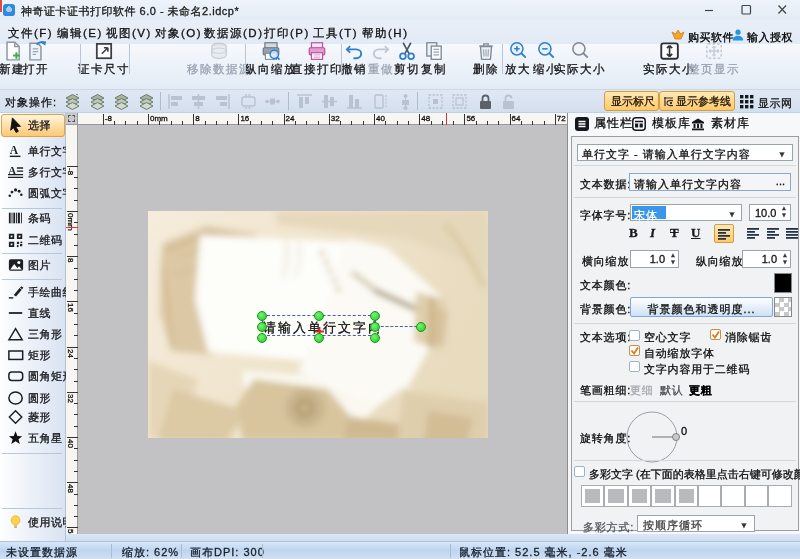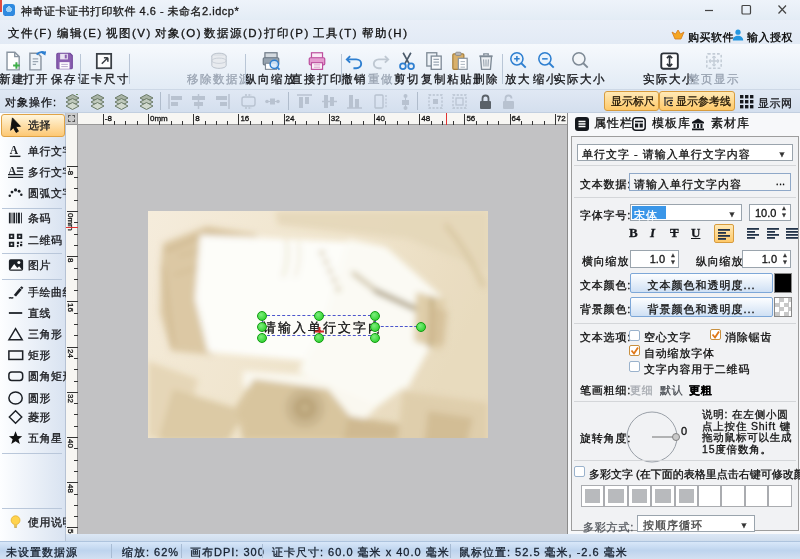--- a/index.html
+++ b/index.html
@@ -57,21 +57,21 @@
 .ssep{position:absolute;top:2px;width:1px;height:14px;background:#a8bcd4;}
 .stx{position:absolute;top:3px;letter-spacing:1px;white-space:nowrap;}
 #botgap{left:66px;top:534px;width:734px;height:7px;background:linear-gradient(#dce7f5,#cfdded);}
 </style></head>
 <body>
 <div id="win">
 
 <div class="abs" id="title"></div>
 <div class="abs" id="redstrip"></div>
 <div class="abs" id="appicon"></div>
-<div class="abs" id="ttext">神奇证卡证书打印软件 4.6 - 未命名2.idcp*</div>
+<div class="abs" id="ttext">神奇证卡证书打印软件 6.0 - 未命名2.idcp*</div>
 <svg class="abs wbtn" style="left:702px" viewBox="0 0 14 14">
       <path d="M3 7.5h8" stroke="#444" stroke-width="1.2" fill="none"></path>
     </svg>
 <svg class="abs wbtn" style="left:739px" viewBox="0 0 14 14">
       <rect x="3" y="2.5" width="8.5" height="8.5" stroke="#444" stroke-width="1.2" fill="none" rx="1"></rect>
     </svg>
 <svg class="abs wbtn" style="left:775px" viewBox="0 0 14 14">
       <path d="M3.5 2.5l7.5 8M11 2.5l-7.5 8" stroke="#444" stroke-width="1.2" fill="none"></path>
     </svg>
 
@@ -88,47 +88,37 @@
       <path d="M1 4l3 7h6l3-7-3.5 2L7 2 4.5 6z" fill="#f5a623" stroke="#d4781a" stroke-width="0.8"></path>
     </svg>
 <div class="abs" style="left:688px;top:30px;font-size:11px;letter-spacing:0.5px">购买软件</div>
 <svg class="abs" style="left:731px;top:28px" width="14" height="14" viewBox="0 0 14 14">
       <circle cx="7" cy="4.2" r="2.6" fill="#2396e0"></circle>
       <path d="M1.8 12.6c0-3 2.3-4.8 5.2-4.8s5.2 1.8 5.2 4.8z" fill="#2396e0"></path>
     </svg>
 <div class="abs" style="left:747px;top:30px;font-size:11px;letter-spacing:0.5px">输入授权码</div>
 
 <div class="abs" id="tb1"></div>
-<div id="tb1items" style="position:absolute;left:0;top:46px;width:636px;height:44px">
+<div id="tb1items" style="position:absolute;left:0;top:36px;width:636px;height:44px">
       <div class="t1" style="left:-20px;width:64px">
         <svg width="22" height="21" viewBox="0 0 19 19">
           <path d="M5 2h7l4 4v12H5z" fill="#fff" stroke="#8a95a1" stroke-width="1.3"></path>
           <path d="M12 2v4h4" fill="none" stroke="#8a95a1" stroke-width="1.3"></path>
           <path d="M13.5 11v6M10.5 14h6" stroke="#3fae49" stroke-width="1.8"></path>
         </svg>
         <div class="lb">新建</div>
       </div>
 <div class="t1" style="left:4px;width:64px">
         <svg width="22" height="21" viewBox="0 0 19 19">
           <path d="M4 3h7l3 3v12H4z" fill="#eef3f8" stroke="#8a95a1" stroke-width="1.3"></path>
           <path d="M6.5 8h5M6.5 10.5h5M6.5 13h3" stroke="#9aa6b2" stroke-width="1"></path>
           <path d="M10 4c3-2.5 6-2.5 8-1" fill="none" stroke="#2e7fd0" stroke-width="1.8"></path>
           <path d="M18.5 1l-0.5 4-3.5-2z" fill="#2e7fd0"></path>
         </svg>
         <div class="lb">打开</div>
-      </div>
-<div class="t1" style="left:32px;width:64px">
-        <svg width="22" height="21" viewBox="0 0 19 19">
-          <path d="M3 4a1 1 0 011-1h11l2 2v11a1 1 0 01-1 1H4a1 1 0 01-1-1z" fill="#8a5fb0" stroke="#70479a" stroke-width="1"></path>
-          <rect x="6" y="3.5" width="7" height="5" fill="#e9e4f2"></rect>
-          <rect x="10.2" y="4.2" width="1.8" height="3.4" fill="#8a5fb0"></rect>
-          <rect x="5.5" y="11" width="9" height="6" fill="#fdfdfe"></rect>
-          <path d="M7 13h6M7 15h6" stroke="#b9a9cf" stroke-width="0.9"></path>
-        </svg>
-        <div class="lb">保存</div>
       </div>
 <div class="t1" style="left:72px;width:64px">
         <svg width="22" height="21" viewBox="0 0 19 19">
           <rect x="3" y="3.5" width="13" height="13" fill="#fdfdfd" stroke="#3a3f45" stroke-width="1.6"></rect>
           <path d="M7.5 12.5L13 7M13 7h-3.6M13 7v3.6" fill="none" stroke="#3a3f45" stroke-width="1.4"></path>
         </svg>
         <div class="lb">证卡尺寸</div>
       </div>
 <div class="t1" style="left:187px;width:64px">
         <svg width="22" height="21" viewBox="0 0 19 19">
@@ -179,29 +169,20 @@
         </svg>
         <div class="lb gray">重做</div>
       </div>
 <div class="t1" style="left:402px;width:64px">
         <svg width="22" height="21" viewBox="0 0 19 19">
           <rect x="3" y="2.5" width="9" height="12" fill="#eef3f8" stroke="#7e8a96" stroke-width="1.2"></rect>
           <rect x="7" y="5.5" width="9" height="12" fill="#f8fafc" stroke="#7e8a96" stroke-width="1.2"></rect>
           <path d="M9 8.5h5M9 11h5M9 13.5h5" stroke="#9aa6b2" stroke-width="1"></path>
         </svg>
         <div class="lb">复制</div>
-      </div>
-<div class="t1" style="left:428px;width:64px">
-        <svg width="22" height="21" viewBox="0 0 19 19">
-          <rect x="3" y="3.5" width="10" height="14" rx="1" fill="#d9b06a" stroke="#a8803c" stroke-width="1.1"></rect>
-          <rect x="5.5" y="2" width="5" height="3" rx="1" fill="#b8b8b8" stroke="#8a8a8a" stroke-width="0.8"></rect>
-          <rect x="8" y="7.5" width="8" height="10" fill="#fff" stroke="#8a95a1" stroke-width="1.1"></rect>
-          <path d="M10 10.5h4M10 13h4M10 15.5h4" stroke="#aab4be" stroke-width="0.9"></path>
-        </svg>
-        <div class="lb">粘贴</div>
       </div>
 <div class="t1" style="left:454px;width:64px">
         <svg width="22" height="21" viewBox="0 0 19 19">
           <path d="M4.5 6h10l-1 11.5h-8z" fill="#eef1f4" stroke="#7e8a96" stroke-width="1.2"></path>
           <path d="M3.5 5.5h12" stroke="#7e8a96" stroke-width="1.4"></path>
           <path d="M7.5 5V3.5h4V5" fill="none" stroke="#7e8a96" stroke-width="1.2"></path>
           <path d="M7.3 8.5l.4 6.5M9.5 8.5v6.5M11.7 8.5l-.4 6.5" stroke="#98a3ae" stroke-width="1"></path>
         </svg>
         <div class="lb">删除</div>
       </div>
@@ -741,21 +722,20 @@
         <div class="pfield" style="left:58px;top:113px;width:49px;height:18px">
           <span style="position:absolute;right:13px;top:2px">1.0</span>
           <span style="position:absolute;right:2px;top:1px;font-size:6px;color:#333;line-height:7px">▲<br>▼</span>
         </div>
         <div class="plabel" style="left:124px;top:117px">纵向缩放:</div>
         <div class="pfield" style="left:170px;top:113px;width:49px;height:18px">
           <span style="position:absolute;right:13px;top:2px">1.0</span>
           <span style="position:absolute;right:2px;top:1px;font-size:6px;color:#333;line-height:7px">▲<br>▼</span>
         </div>
         <div class="plabel" style="left:8px;top:141px">文本颜色:</div>
-        <div style="position:absolute;left:58px;top:136px;width:143px;height:20px;border:1px solid #7da7d8;border-radius:2px;background:linear-gradient(#fdfeff,#cfe0f4);font-size:11px;color:#111;text-align:center;padding-top:4px;letter-spacing:1px">文本颜色和透明度...</div>
         <div style="position:absolute;left:202px;top:136px;width:18px;height:20px;border:1px solid #888;background:#000"></div>
         <div class="plabel" style="left:8px;top:165px">背景颜色:</div>
         <div style="position:absolute;left:58px;top:160px;width:143px;height:20px;border:1px solid #7da7d8;border-radius:2px;background:linear-gradient(#fdfeff,#cfe0f4);font-size:11px;color:#111;text-align:center;padding-top:4px;letter-spacing:1px">背景颜色和透明度...</div>
         <div style="position:absolute;left:202px;top:160px;width:18px;height:20px;border:1px solid #888;background:repeating-conic-gradient(#c8c8c8 0 25%,#fff 0 50%);background-size:9px 9px"></div>
         <div class="pdiv" style="top:186px"></div>
         <div class="plabel" style="left:8px;top:193px">文本选项:</div>
         <div style="position:absolute;left:57px;top:193px;width:11px;height:11px;border:1px solid #9ab2cc;border-radius:2px;background:#fff"></div>
         <div class="plabel" style="left:72px;top:193px">空心文字</div>
         <div style="position:absolute;left:138px;top:192px;width:11px;height:11px;border:1px solid #c89040;border-radius:2px;background:#fff">
           <svg width="9" height="9" style="position:absolute;left:0px;top:0px">
@@ -776,21 +756,20 @@
         <div class="plabel" style="left:88px;top:246px;color:#4a4e54">默认</div>
         <div class="plabel" style="left:117px;top:246px;color:#000;font-weight:bold">更粗</div>
         <div class="pdiv" style="top:264px"></div>
         <div class="plabel" style="left:8px;top:294px">旋转角度:</div>
         <svg style="position:absolute;left:54px;top:273px" width="62" height="54">
           <circle cx="26" cy="27" r="25" fill="none" stroke="#9aa0a8" stroke-width="1"></circle>
           <line x1="26" y1="27" x2="48" y2="27" stroke="#888" stroke-width="1.2"></line>
           <circle cx="50" cy="27" r="3.5" fill="#c9c9c9" stroke="#808080"></circle>
         </svg>
         <div class="plabel" style="left:109px;top:288px">0</div>
-        <div style="position:absolute;left:130px;top:272px;width:93px;font-size:10.5px;line-height:11.6px;color:#111;letter-spacing:0.8px">说明: 在左侧小圆点上按住 Shift 键拖动鼠标可以生成15度倍数角。</div>
         <div class="pdiv" style="top:323px"></div>
         <div style="position:absolute;left:2px;top:329px;width:11px;height:11px;border:1px solid #9ab2cc;border-radius:2px;background:#fff"></div>
         <div class="plabel" style="left:17px;top:330px;letter-spacing:0">多彩文字 (在下面的表格里点击右键可修改颜色)</div>
         <div style="position:absolute;left:9px;top:348px;width:212px;height:23px">
           <div style="position:absolute;left:0.0px;top:0;width:23.4px;height:22px;border:1px solid #aaacb0;background:#fff">
             <div style="position:absolute;left:3px;top:3px;right:3px;bottom:3px;background:#b8babd"></div>
           </div>
           <div style="position:absolute;left:23.4px;top:0;width:23.4px;height:22px;border:1px solid #aaacb0;background:#fff">
             <div style="position:absolute;left:3px;top:3px;right:3px;bottom:3px;background:#b8babd"></div>
           </div>
@@ -814,16 +793,15 @@
     </div>
 
 <div class="abs" id="botgap"></div>
 <div class="abs" id="status">
  <div class="stx" style="left:6px">未设置数据源</div>
  <div class="ssep" style="left:111px"></div>
  <div class="stx" style="left:122px">缩放: 62%</div>
  <div class="ssep" style="left:181px"></div>
  <div class="stx" style="left:190px">画布DPI: 300</div>
  <div class="ssep" style="left:262px"></div>
- <div class="stx" style="left:272px">证卡尺寸: 60.0 毫米 x 40.0 毫米</div>
  <div class="ssep" style="left:450px"></div>
  <div class="stx" style="left:459px">鼠标位置: 52.5 毫米, -2.6 毫米</div>
 </div>
 </div>
 </body></html>

